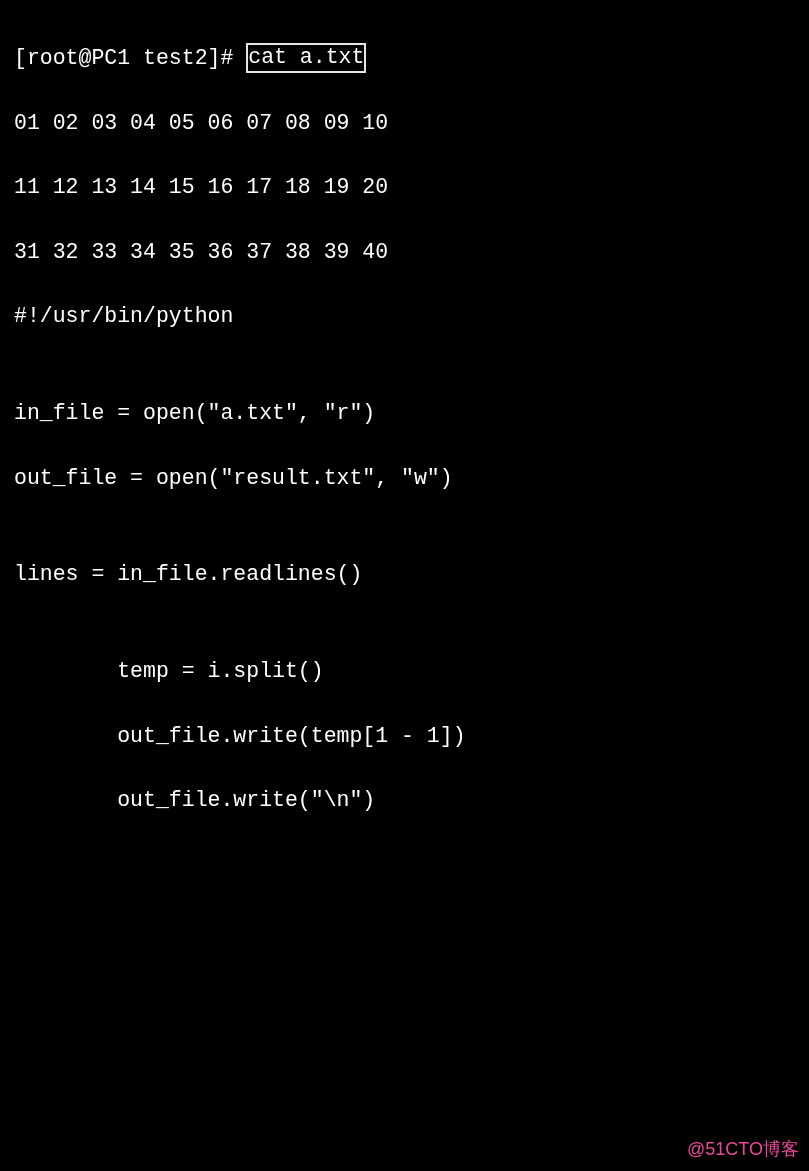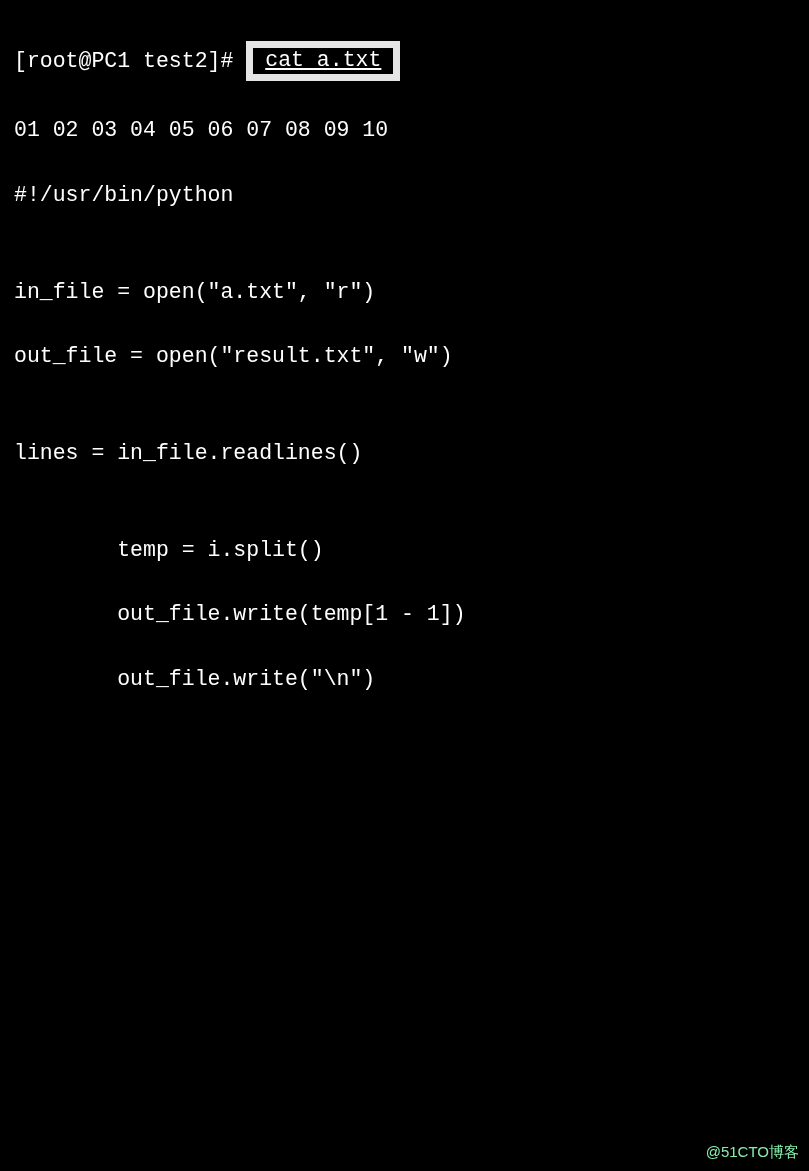--- a/index.html
+++ b/index.html
@@ -16,43 +16,44 @@
     position: relative;
   }
   .term {
     padding: 10px 14px 0 14px;
     white-space: pre;
   }
   .line {
     display: block;
   }
   .box {
-    border: 7px solid #e5e5e5;
-    padding: 0 12px;
+    border: 2px solid #e5e5e5;
+    padding: 0 0;
     display: inline-block;
     line-height: 1.2;
     position: relative;
     top: -1px;
-    text-decoration: underline;
   }
   .watermark {
     position: absolute;
     right: 10px;
     bottom: 8px;
-    color: #86efac;
-    font-size: 15px;
+    color: #ec4899;
+    font-size: 18px;
     font-family: sans-serif;
   }
 </style>
 </head>
 <body>
 
 <div class="term">
 <span class="line"><span>[root@PC1 test2]#</span> <span class="box">cat a.txt</span></span>
 <span class="line">01 02 03 04 05 06 07 08 09 10</span>
+<span class="line">11 12 13 14 15 16 17 18 19 20</span>
+<span class="line">31 32 33 34 35 36 37 38 39 40</span>
 <span class="line">#!/usr/bin/python</span>
 <span class="line"></span>
 <span class="line">in_file = open("a.txt", "r")</span>
 <span class="line">out_file = open("result.txt", "w")</span>
 <span class="line"></span>
 <span class="line">lines = in_file.readlines()</span>
 <span class="line"></span>
 <span class="line">        temp = i.split()</span>
 <span class="line">        out_file.write(temp[1 - 1])</span>
 <span class="line">        out_file.write("\n")</span>

